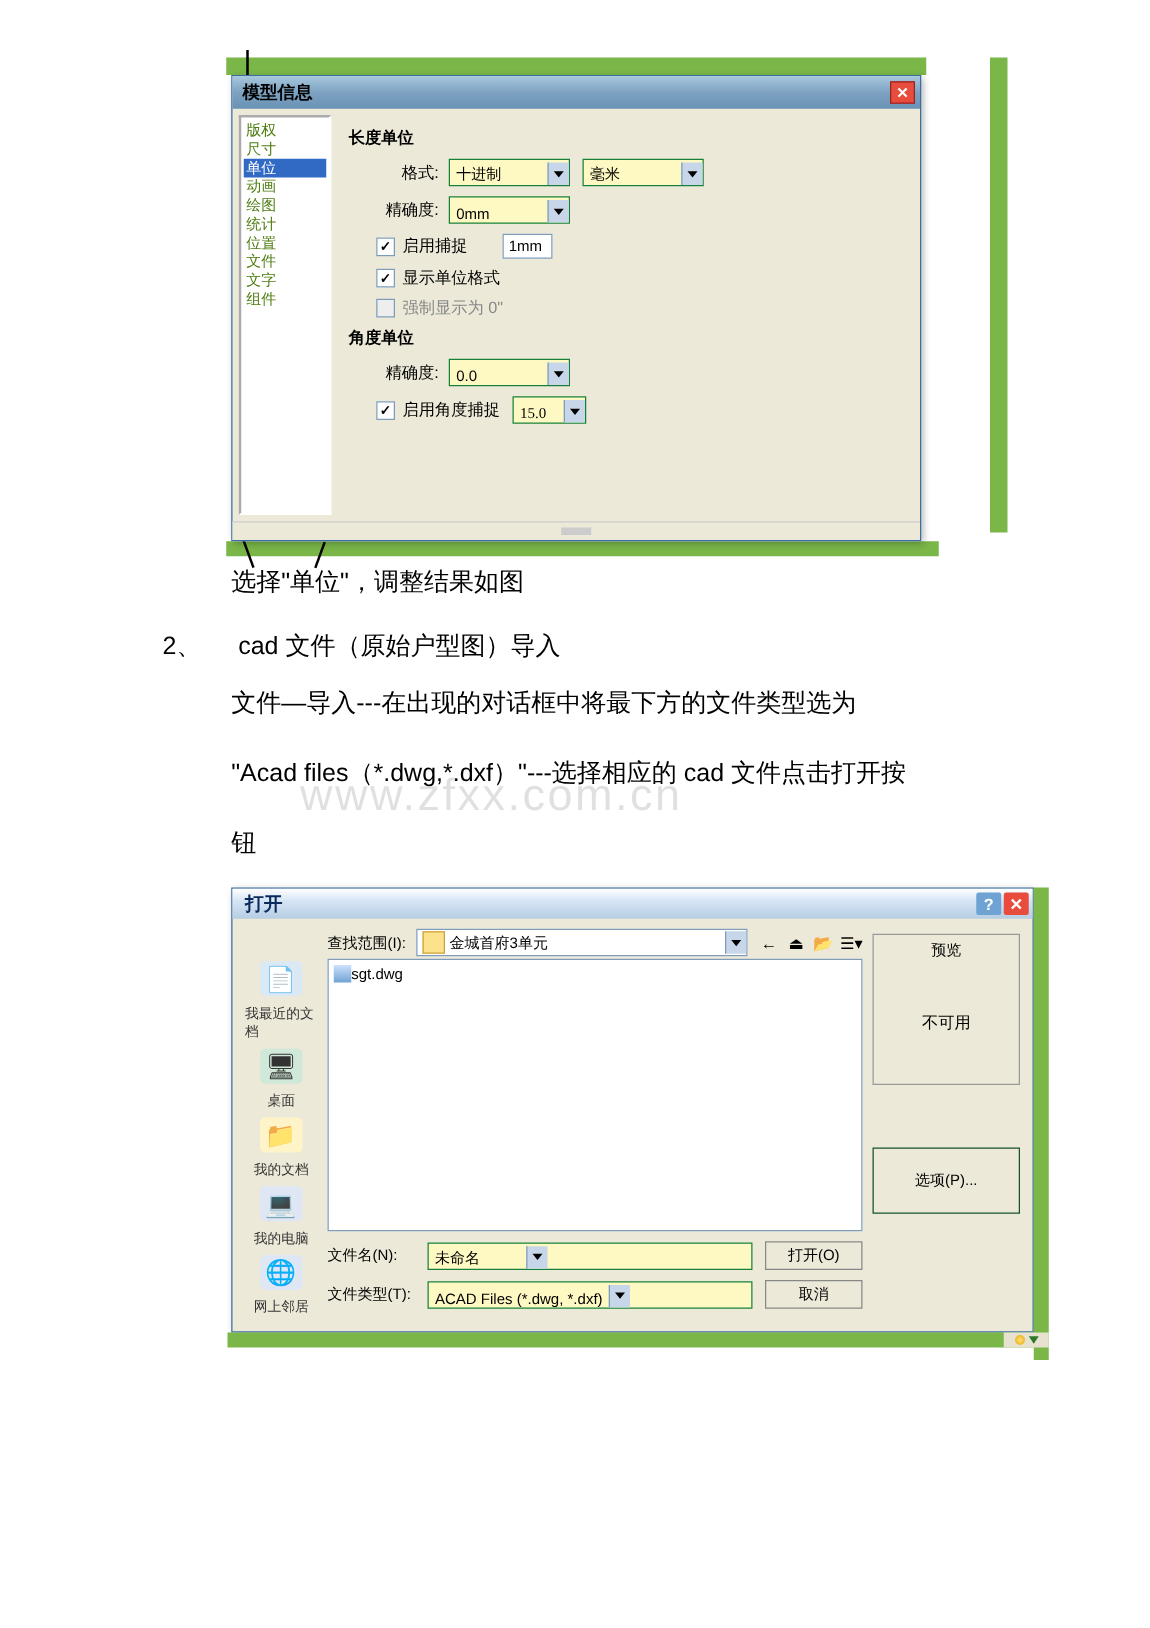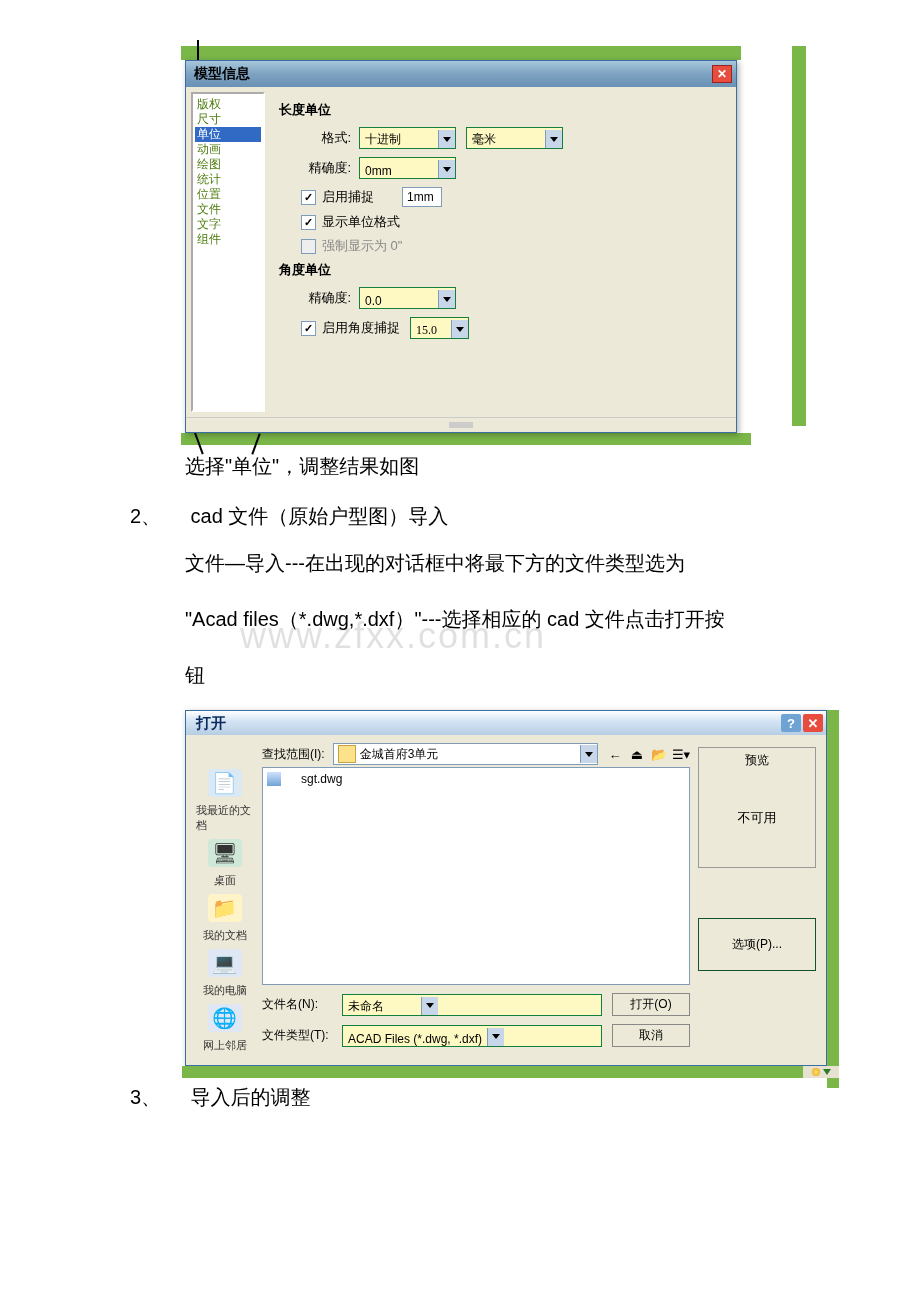--- a/index.html
+++ b/index.html
@@ -158,21 +158,21 @@
   .od-topline { display:flex; align-items:center; gap:8px; font-size:12px; margin-bottom:2px;}
   .od-topline .lbl2{ white-space:nowrap;}
   .foldercombo{ flex:1; display:flex; align-items:center; border:1px solid #7f9db9; background:#fff; height:20px; }
   .foldercombo .fico{width:16px;height:16px;background:#fce28a;border:1px solid #caa33b;margin:0 4px;}
   .foldercombo .txt{flex:1;font-size:12px;}
   .toolicons{display:flex;gap:4px;align-items:center;}
   .toolicons .ti{width:18px;height:18px;display:flex;align-items:center;justify-content:center;font-size:13px;}
   .filelist {
     border:1px solid #7f9db9;background:#fff;height:208px;padding:4px;font-size:12px;
   }
-  .fileitem{display:flex;align-items:center;gap:20px;}
+  .fileitem{display:flex;align-items:center;gap:0;}
   .fileitem .ico{width:14px;height:14px;background:linear-gradient(#cfe1ff,#6fa3d4);}
   .od-bottom{margin-top:8px;display:flex;gap:10px;align-items:center;font-size:12px;}
   .od-bottom .l{width:70px;text-align:left;}
   .od-bottom .combo{flex:1;}
   .winbtn{border:1px solid #888;background:#ece9d8;padding:2px 10px;font-size:12px;min-width:56px;text-align:center;}
   .od-right{width:118px;padding-top:4px;text-align:center;}
   .preview-box{border:1px solid #999;padding:4px;font-size:12px;margin-bottom:50px;}
   .preview-box .ph{font-size:12px;color:#000;margin-bottom:4px;}
   .preview-inner{height:90px;display:flex;align-items:center;justify-content:center;font-size:13px;}
   .optbtn{border:1px solid #14532d;background:#ece9d8;padding:17px 8px;font-size:12px;}
@@ -354,18 +354,14 @@
           <div class="preview-box">
             <div class="ph">预览</div>
             <div class="preview-inner">不可用</div>
           </div>
           <div class="optbtn">选项(P)...</div>
         </div>
       </div>
     </div>
   </div>
 
-  <div class="list-row" style="margin-top:18px;">
-    <span class="list-num">3、</span>
-    <span style="font-size:20px;">导入后的调整</span>
-  </div>
 
 </div>
 
 </body></html>

